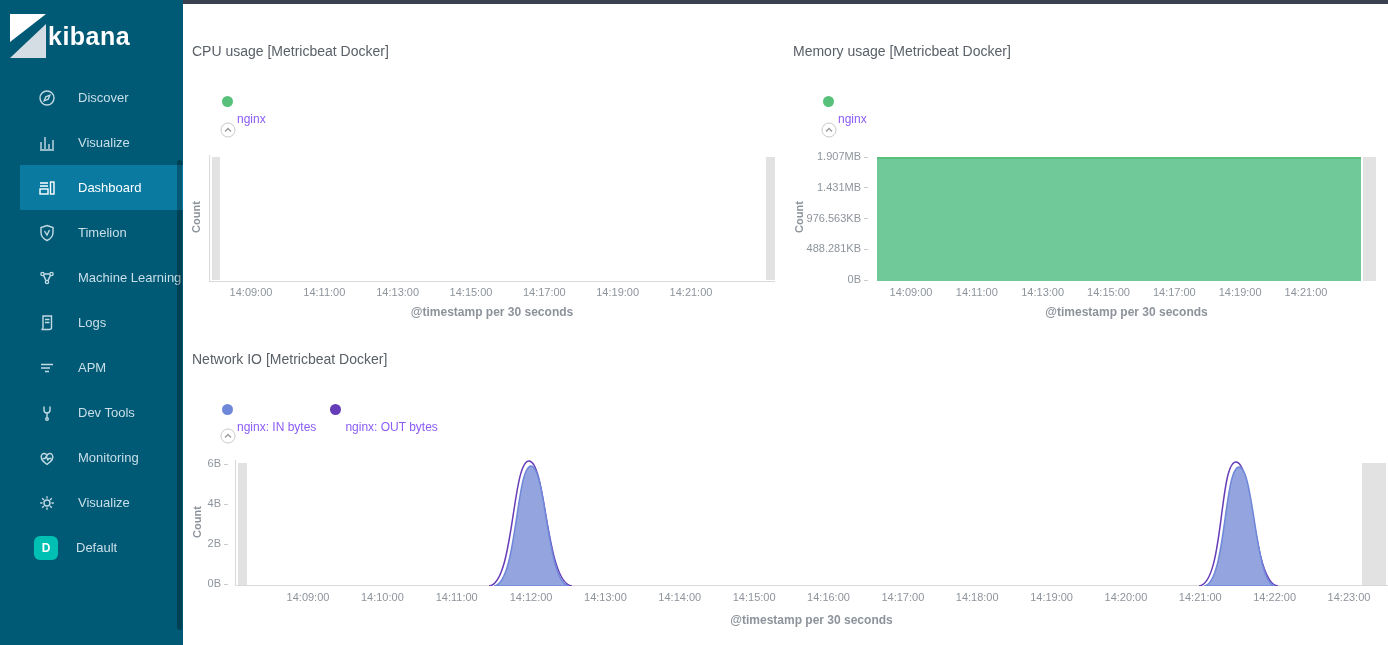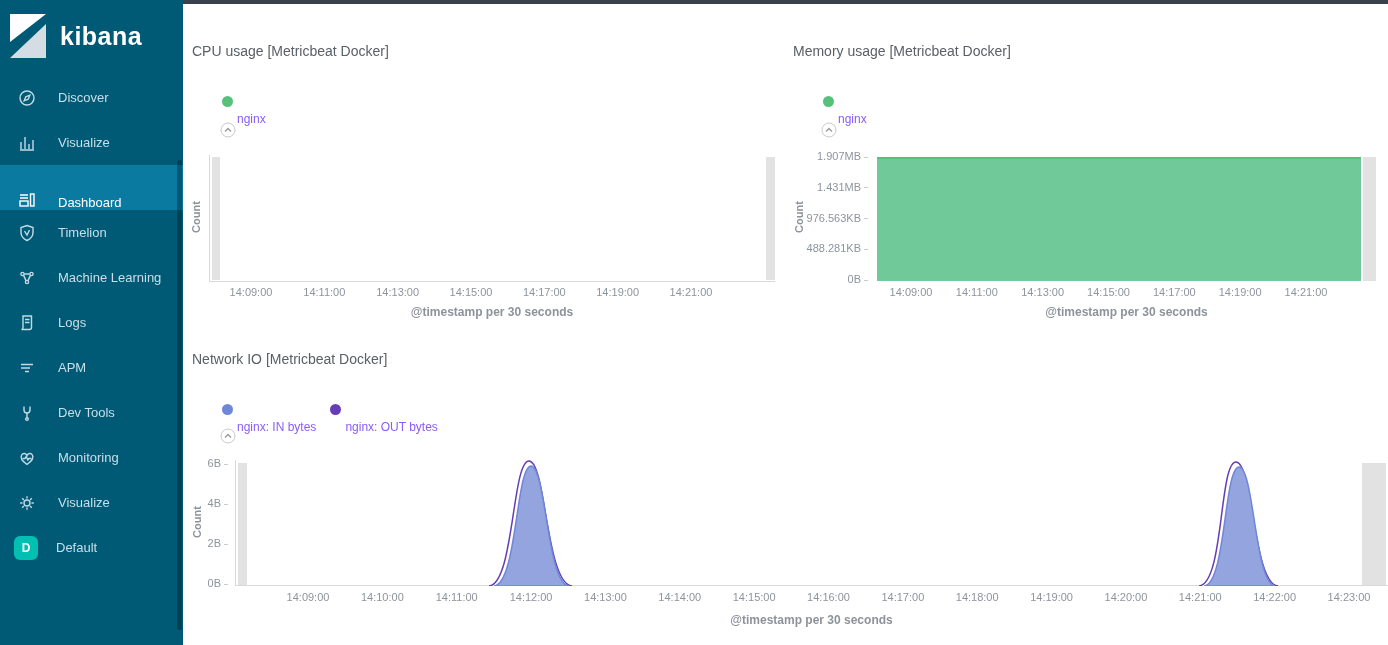--- a/index.html
+++ b/index.html
@@ -3,26 +3,26 @@
 <meta charset="utf-8">
 <style>
   * { margin:0; padding:0; box-sizing:border-box; }
   html,body { width:1388px; height:645px; overflow:hidden; background:#fff;
               font-family:"Liberation Sans", sans-serif; }
   .screen { position:relative; width:1388px; height:645px; background:#fff; }
 
   
   .sidebar { position:absolute; left:0; top:0; width:183px; height:645px;
              background:#005a75; overflow:hidden; }
-  .logo { position:absolute; left:10px; top:14px; display:flex; align-items:center; gap:14px; }
+  .logo { position:absolute; left:10px; top:14px; display:flex; align-items:center; gap:2px; }
   .logo-text { color:#ffffff; font-size:25px; font-weight:600; letter-spacing:0.5px; }
   .nav { position:absolute; left:0; top:75px; width:183px; }
   .nav-item { display:flex; align-items:center; height:45px; padding-left:16px;
-              color:#c9dfe9; cursor:pointer; }
-  .nav-item.active { background:#0a7aa1; color:#ffffff;align-items:flex-end; }
+              color:#c9dfe9; cursor:pointer;margin-left:20px; }
+  .nav-item.active { background:#0a7aa1; color:#ffffff; }
   .nav-icon { width:22px; display:flex; justify-content:center; margin-right:20px; color:#c2dae4; }
   .nav-item.active .nav-icon { color:#ffffff; }
   .nav-label { font-size:13px; white-space:nowrap; }
   .space-badge { width:24px; height:24px; border-radius:6px; background:#00bfb3; color:#fff;
                  font-size:12px; font-weight:bold; display:flex; align-items:center;
                  justify-content:center; margin-right:18px; margin-left:-1px; }
   .nav-item.space { padding-left:15px; }
   .scroll-thumb { position:absolute; right:1px; top:160px; width:5px; height:470px;
                   background:rgba(0,0,0,0.28); border-radius:3px; }
 

